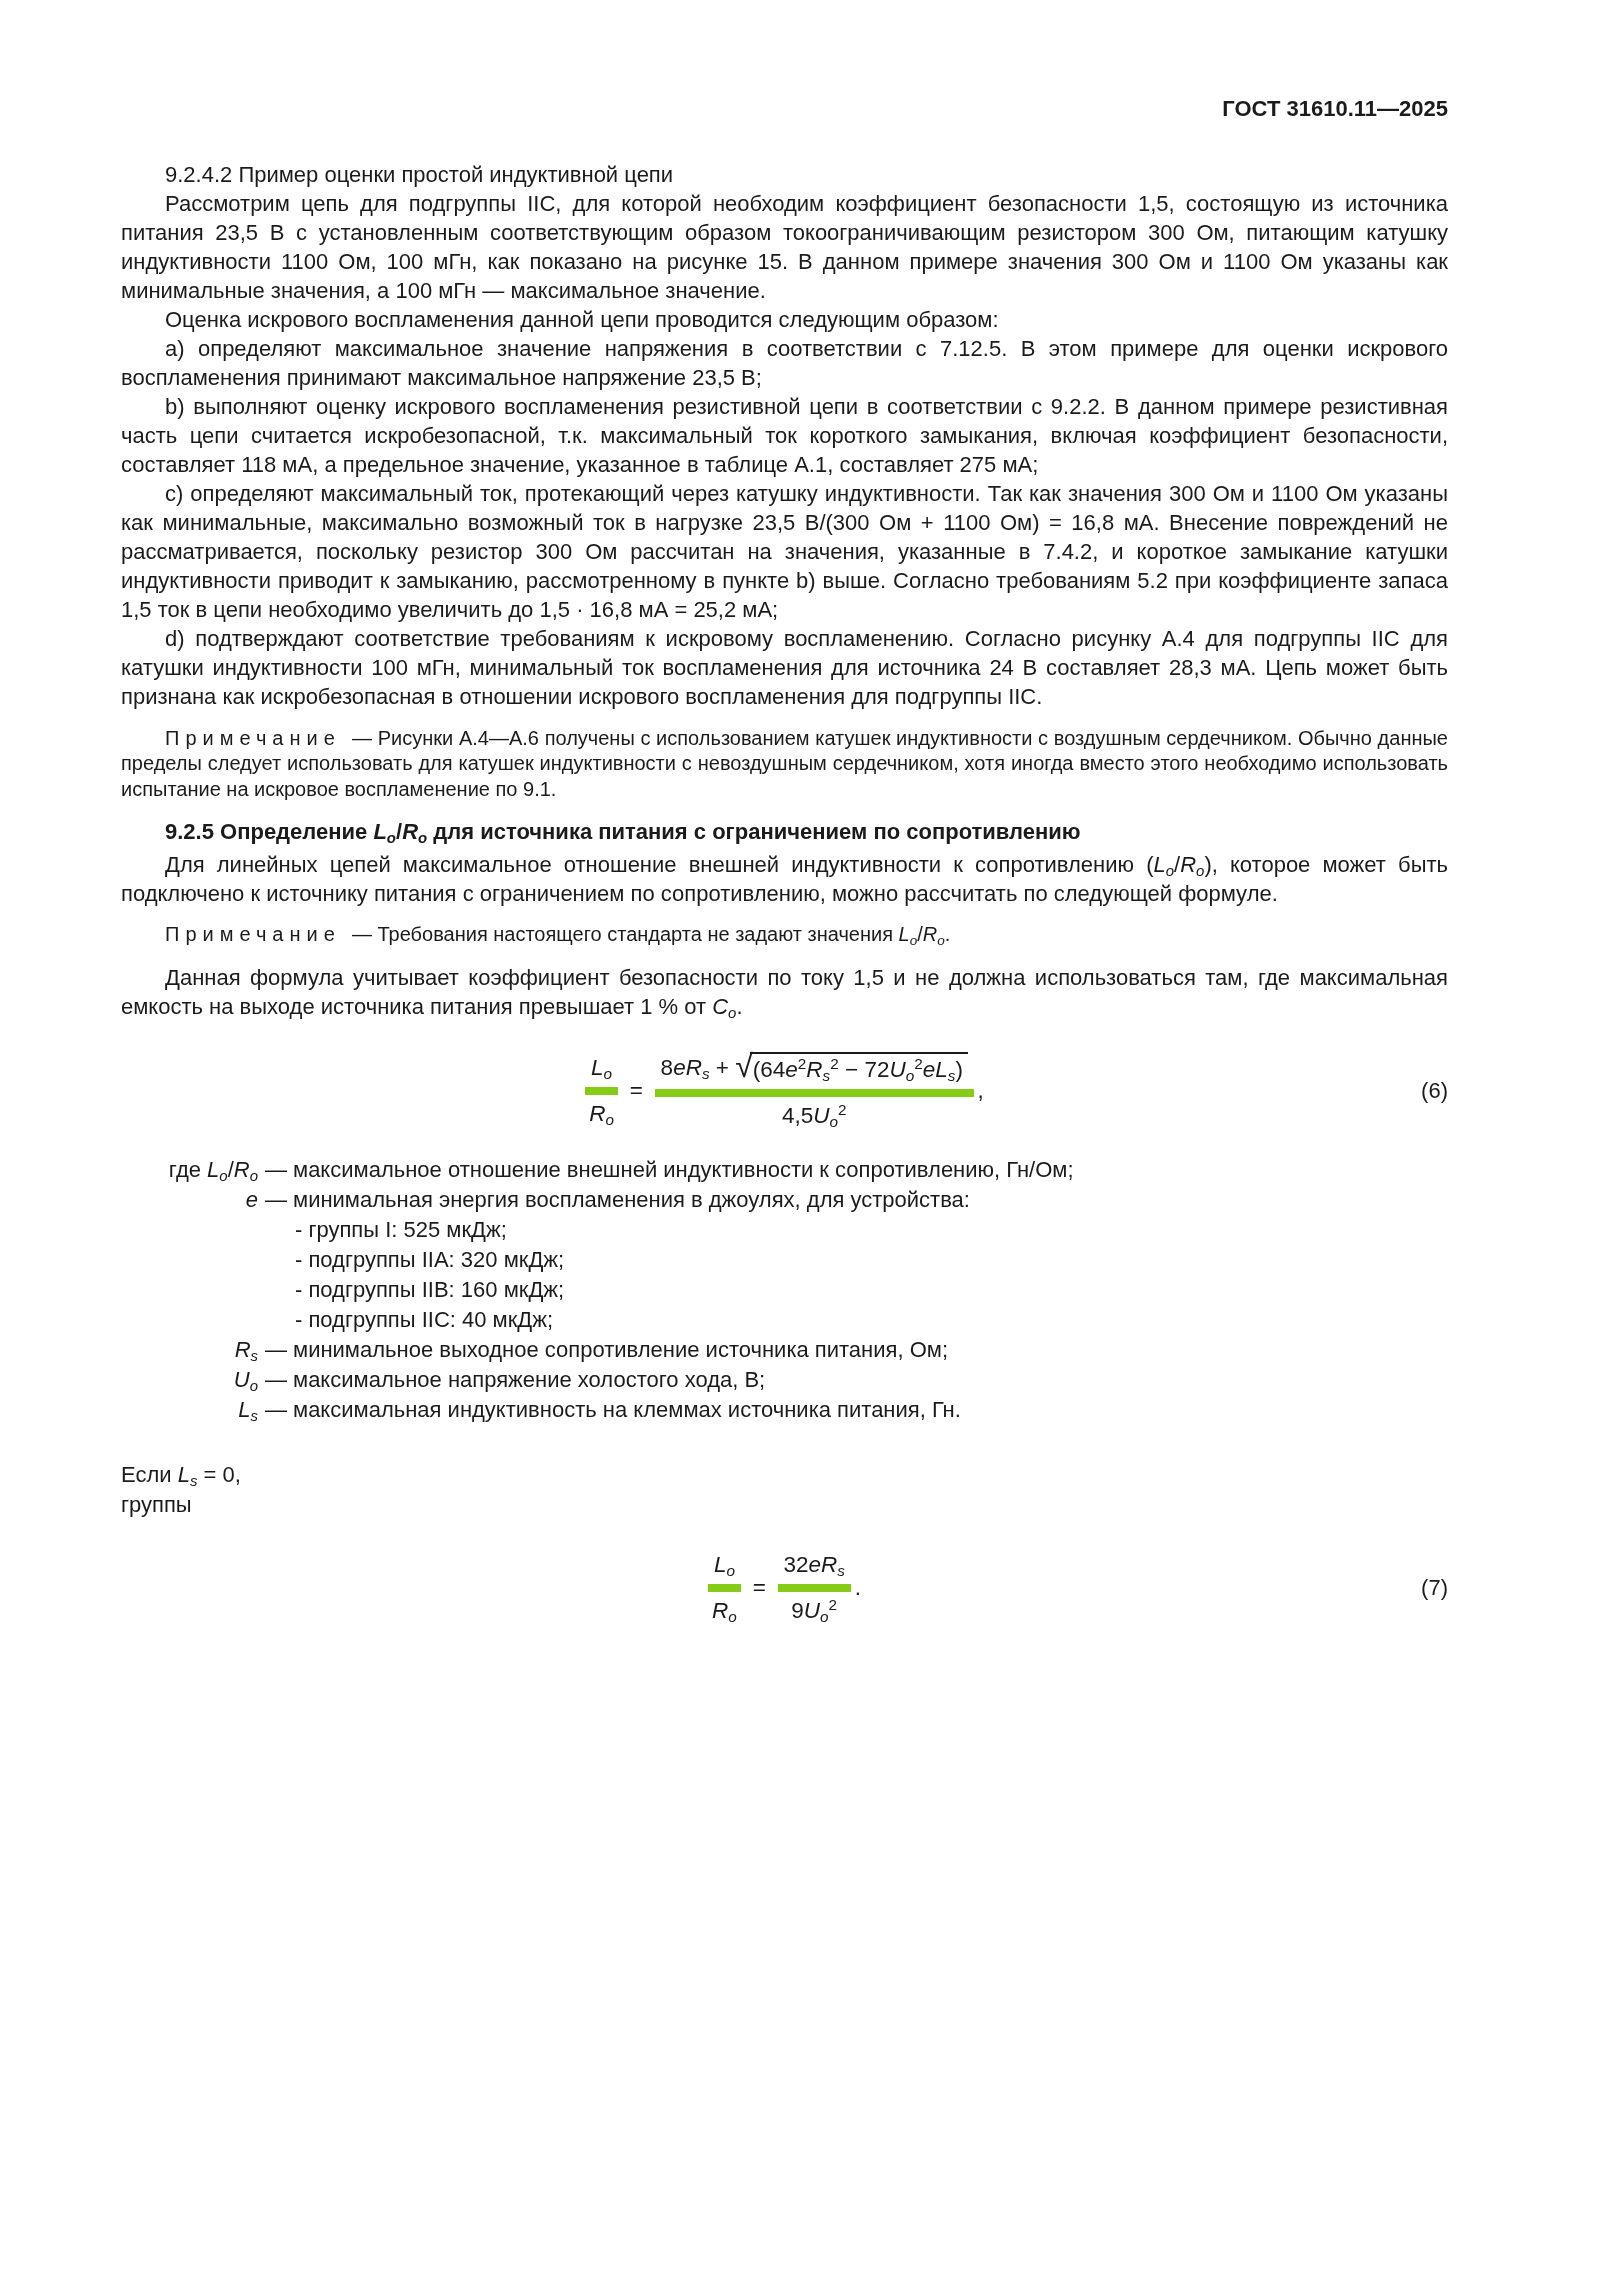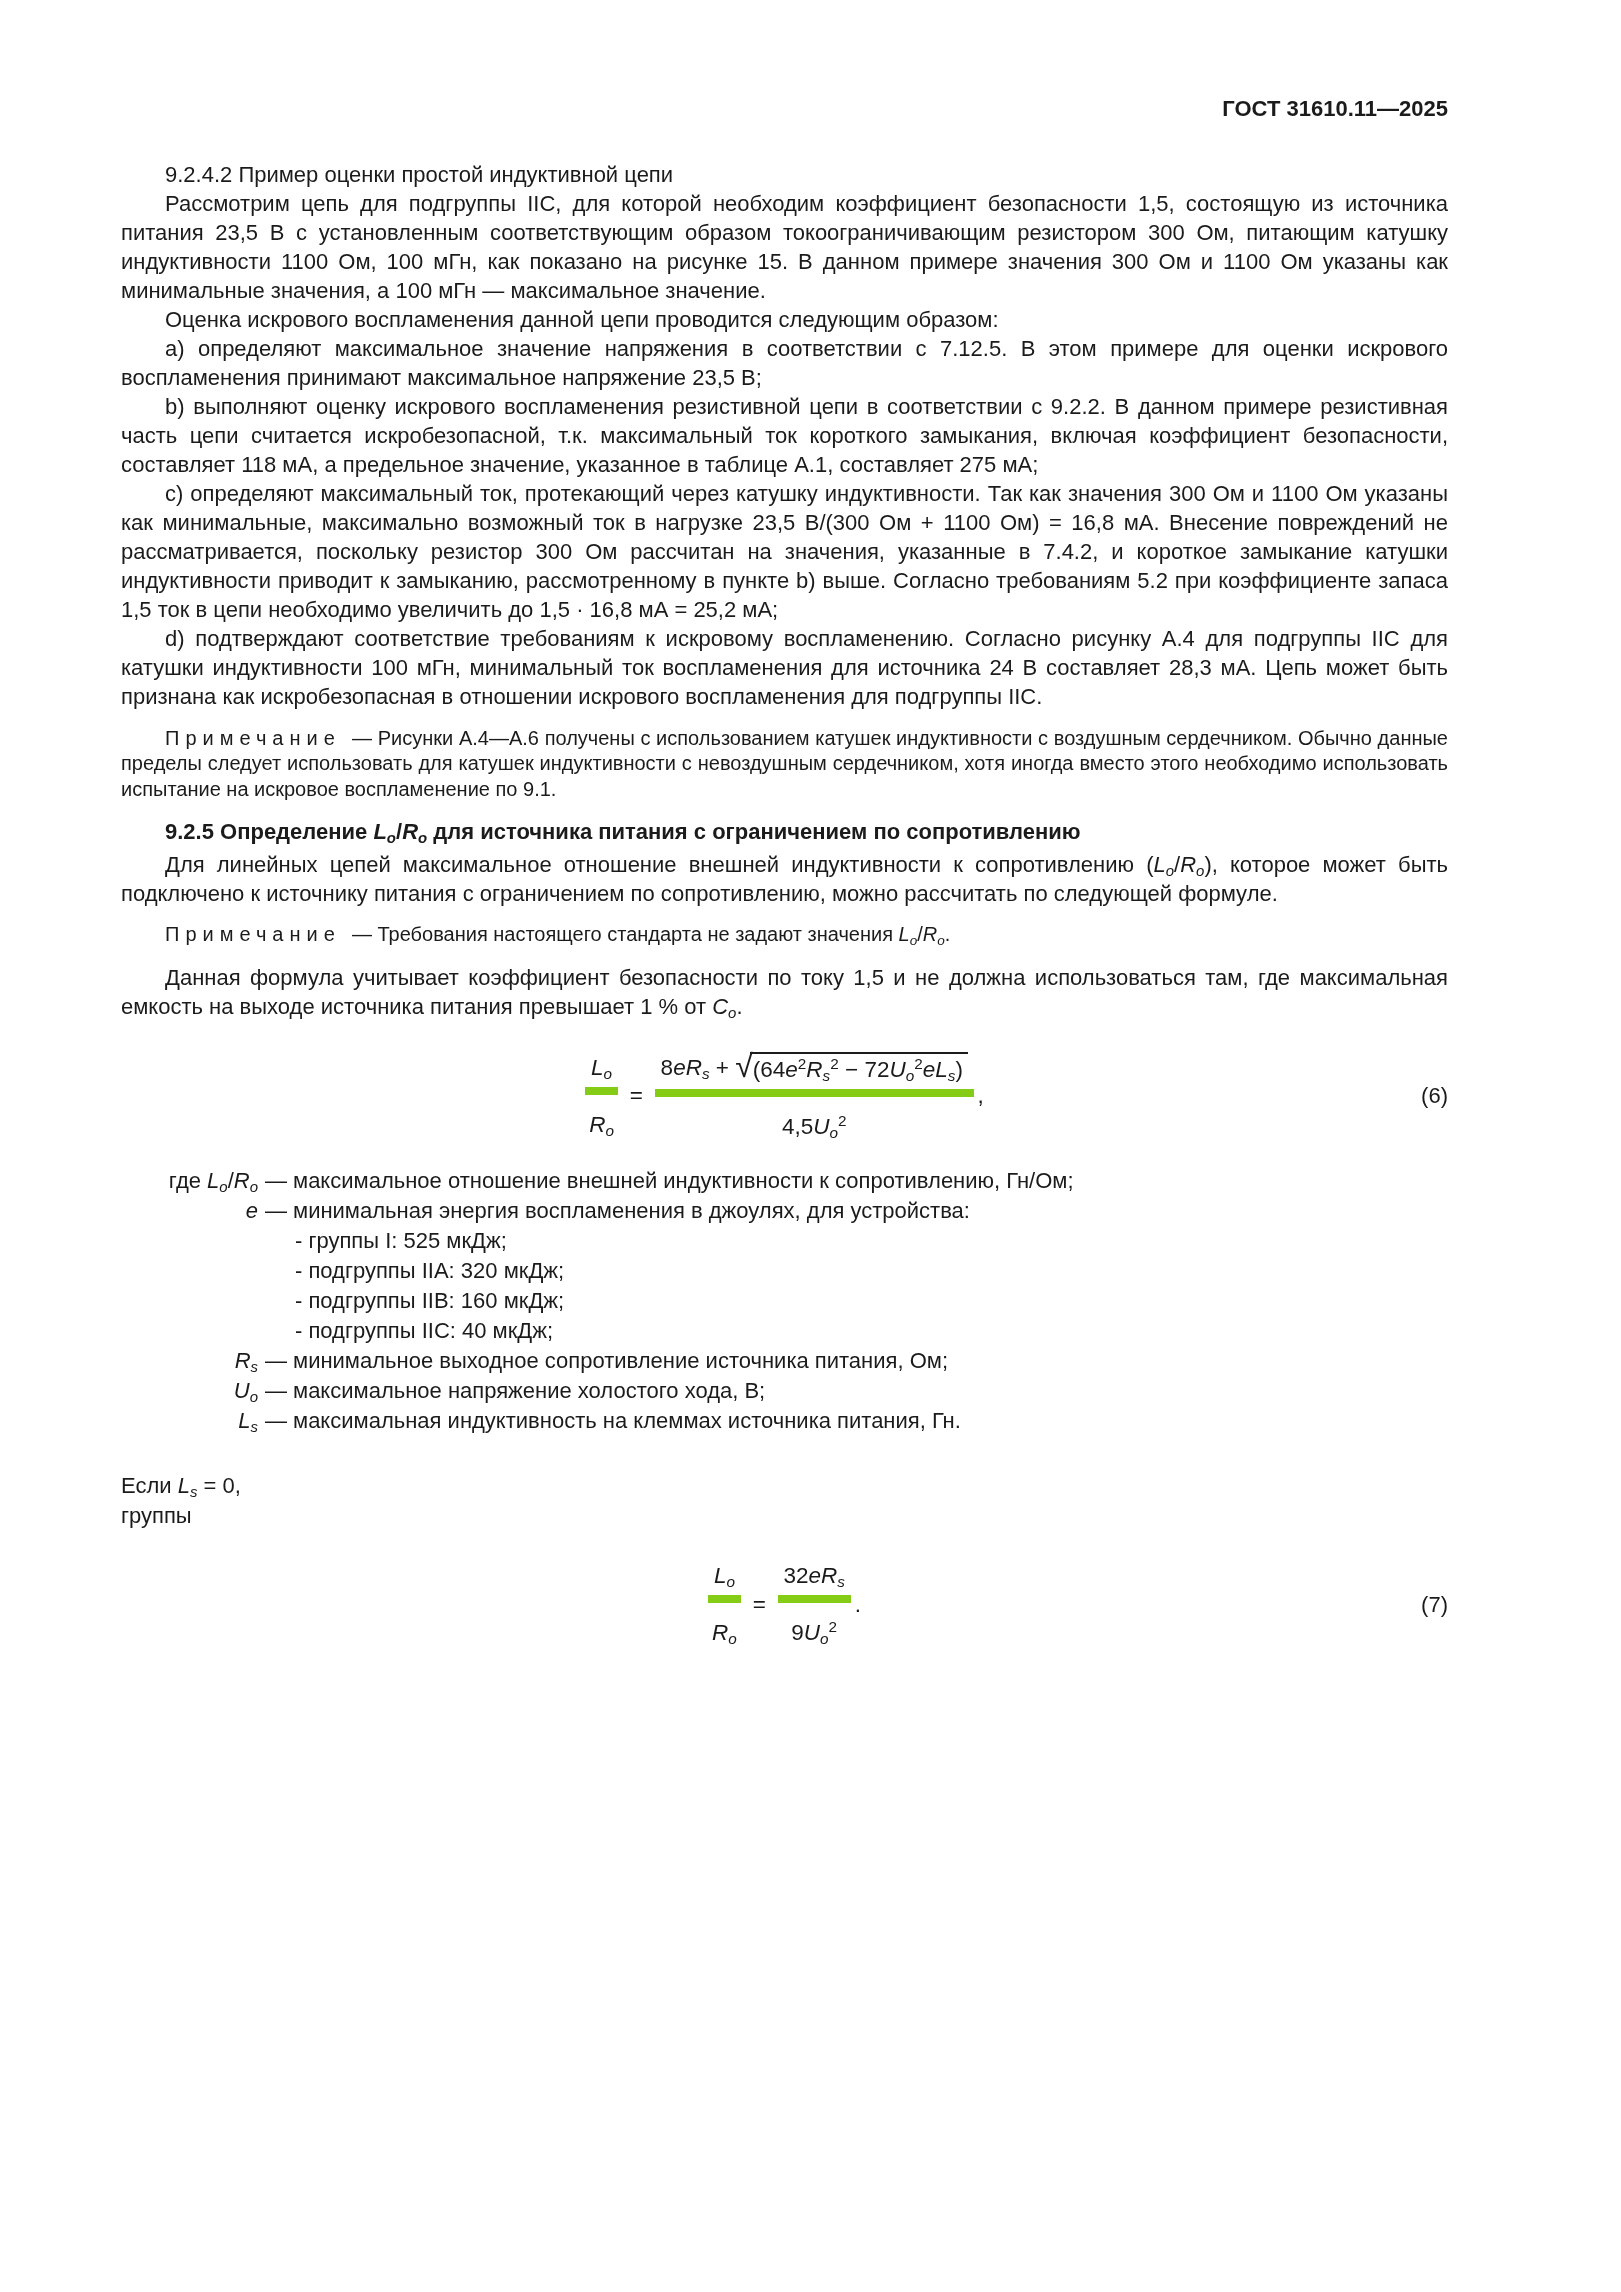--- a/index.html
+++ b/index.html
@@ -70,21 +70,21 @@
     text-align: center;
     vertical-align: middle;
   }
   .frac .fnum {
     display: flex;
     align-items: center;
     justify-content: center;
     border-bottom: 8px solid #84cc16;
     padding: 0 5.9px 4.9px 5.9px;
   }
-  .frac .fden { padding-top: 16px; }
+  .frac .fden { padding-top: 5px; }
   .eq-sign { margin: 0 11.8px; }
   .eq-trail { margin-left: 3.9px; }
   .radical { display: inline-flex; align-items: flex-start; }
   .rad-sign {
     font-size: 32px;
     line-height: 1;
     position: relative;
     top: -2px;
     margin-right: -2.9px;
   }

